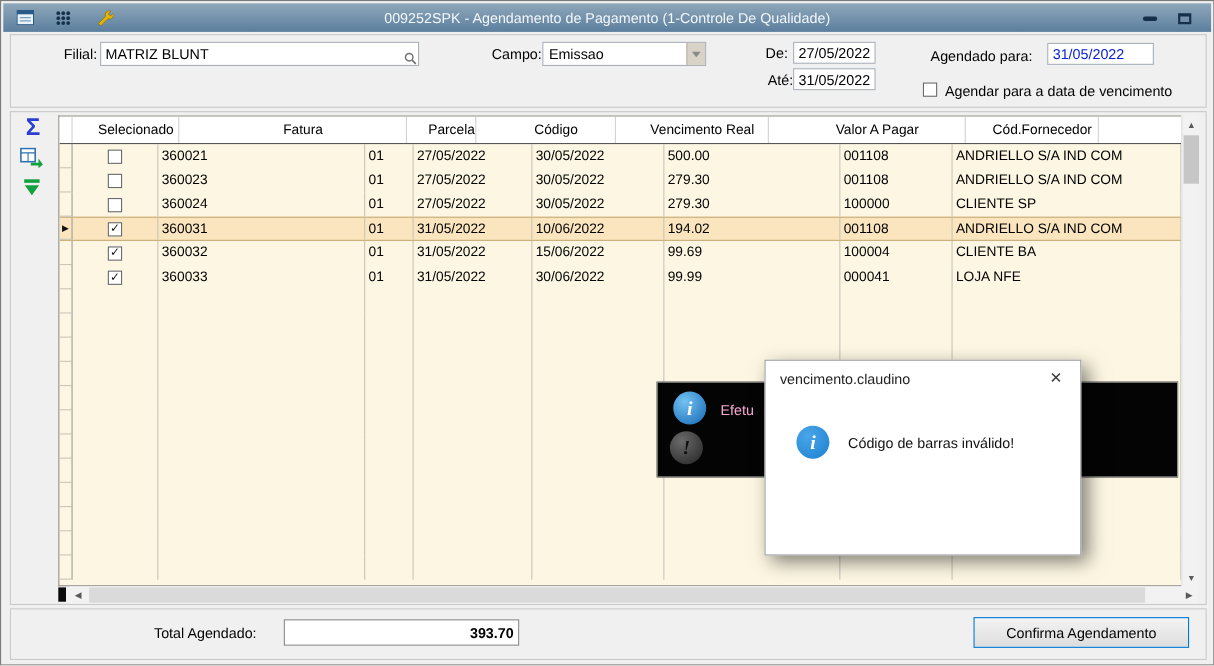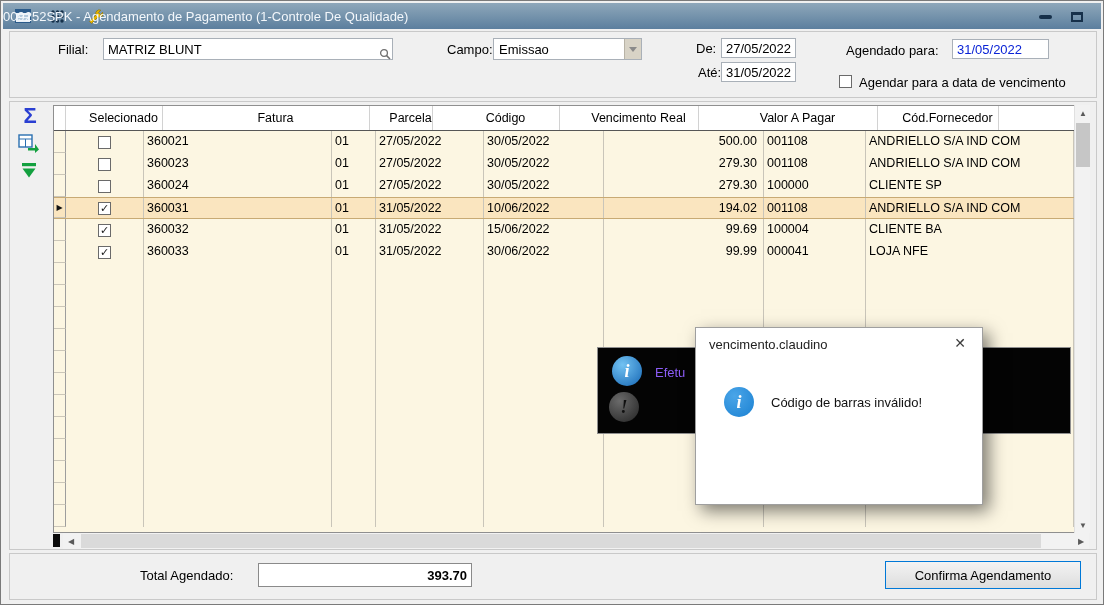--- a/index.html
+++ b/index.html
@@ -2,35 +2,35 @@
 <html style="--titlebar-top: #8ea7ba; --titlebar-bottom: #5c7f9e; --grid-bg: #fcf6e2; --grid-line: #c9c5b9; --highlight-bg: #fae5bf; --highlight-border: #c8aa74; --accent-blue: #0078d7; --info-blue: #1b81d2; --date-blue: #0a23d6; --icon-green: #13a03f; --sigma-blue: #2a3fd2;"><head>
 <meta charset="utf-8">
 <style>
   * { box-sizing: border-box; margin: 0; padding: 0; }
   html,body { width:1104px; height:605px; background:#f0f0f0; font-family:"Liberation Sans",sans-serif; }
   .window { position:relative; width:1104px; height:605px; background:#f0f0f0; border:1px solid #7a7a7a; overflow:hidden; }
 
   
   .titlebar { position:absolute; left:2px; top:2px; right:2px; height:26px;
     background:linear-gradient(to bottom, var(--titlebar-top,#8ea7ba), var(--titlebar-bottom,#5c7f9e)); }
-  .tb-title { position:absolute; left:0; right:0; top:6px; text-align:left; color:#f3f7fb; font-size:13px; }
+  .tb-title { position:absolute; left:0; right:0; top:6px; text-align:center; color:#f3f7fb; font-size:13px; }
   .tb-icon { position:absolute; top:4px; width:20px; height:18px; display:flex; align-items:center; justify-content:center; }
   .tb-icon.i1{ left:10px; } .tb-icon.i2{ left:44px; } .tb-icon.i3{ left:82px; }
   .tb-btn { position:absolute; top:5px; width:24px; height:17px; display:flex; align-items:center; justify-content:center; cursor:default; }
   .tb-btn.min{ right:44px; } .tb-btn.max{ right:12px; }
   .min-glyph { width:13px; height:4px; background:#16304a; border-radius:2px; }
   .max-glyph { width:12px; height:10px; border:2px solid #16304a; border-top-width:3px; background:transparent; }
 
   
   .panel-filters { position:absolute; left:8px; top:30px; width:1088px; height:67px; border:1px solid #c9c9c9; background:#f0f0f0; }
   .flabel { position:absolute; font-size:13px; color:#000; white-space:nowrap; }
   .l-filial{ left:57px; top:41px; } .l-campo{ left:446px; top:41px; } .l-de{ left:695px; top:40px; }
   .l-ate{ left:697px; top:64px; } .l-agendado{ left:845px; top:42px; } .l-venc{ left:858px; top:74px; }
   .field { position:absolute; background:#fff; border:1px solid #a9b0b8; font-size:13px; padding:2px 4px; font-family:"Liberation Sans",sans-serif; color:#000; }
-  .f-filial-wrap { position:absolute; left:90px; top:37px; width:290px; height:22px;margin-left:12px; }
+  .f-filial-wrap { position:absolute; left:90px; top:37px; width:290px; height:22px; }
   .f-filial { width:100%; height:100%; border:1px solid #a9b0b8; padding:2px 18px 2px 4px; font-size:13px; font-family:"Liberation Sans",sans-serif; }
   .mag { position:absolute; right:2px; bottom:2px; width:12px; height:12px; }
   .f-select { left:492px; top:37px; width:149px; height:22px; }
   .f-select .val { display:block; line-height:17px; padding-left:1px; }
   .sel-arrow-btn { position:absolute; right:0; top:0; bottom:0; width:17px; background:#d8d3c6; border-left:1px solid #b8b3a6; display:flex; align-items:center; justify-content:center; }
   .sel-chevron { width:0; height:0; border-left:4px solid transparent; border-right:4px solid transparent; border-top:5px solid #8a8a8a; }
   .f-de { left:720px; top:37px; width:75px; height:20px; }
   .f-ate { left:720px; top:61px; width:75px; height:20px; }
   .f-agendado { left:951px; top:38px; width:97px; height:20px; color:var(--date-blue,#0a23d6); }
   input.field { padding:1px 4px; }
@@ -50,21 +50,21 @@
   .grid-wrap { position:absolute; left:52px; top:104px; width:1021px; height:428px;
     border:1px solid #8f8f8f; border-right:none; background:var(--grid-bg,#fcf6e2); overflow:hidden; }
   .grid-header { display:grid; grid-template-columns:var(--cols); height:25px; background:#fff; border-bottom:1px solid #565656;gap:19px; }
   .hcell { display:flex; align-items:center; justify-content:center; font-size:12.5px; color:#000; border-right:1px solid #d2d2d2; overflow:hidden; white-space:nowrap; }
   .grid-body { height:402px; overflow:hidden; }
   .grid-row { display:grid; grid-template-columns:var(--cols); height:22px; }
   .grid-row.hl { background:var(--highlight-bg,#fae5bf); border-top:1px solid var(--highlight-border,#c8aa74); border-bottom:1px solid var(--highlight-border,#c8aa74); }
   .cell { border-right:1px solid var(--grid-line,#c9c5b9); padding:3px 3px 0; font-size:12.5px; color:#000; white-space:nowrap; overflow:hidden; }
   .cell.c-marker { border-right:1px solid #9d9d9d; border-bottom:1px solid #cbc6b9; padding:0; display:flex; align-items:center; justify-content:center; font-size:8px; color:#111; }
   .cell.c-sel { display:flex; align-items:center; justify-content:center; padding:0; }
-  .cell.c-valor { text-align:right; padding-right:6px; }
+  .cell.c-valor { padding-right:6px; }
 
   
   .vscroll { position:absolute; left:1073px; top:104px; width:16px; height:428px; background:#f2f2f2; border-left:1px solid #e0e0e0; }
   .vs-btn { position:absolute; left:0; width:16px; height:16px; display:flex; align-items:center; justify-content:center; font-size:8px; color:#5a5a5a; }
   .vs-up{ top:0; } .vs-down{ bottom:0; }
   .vs-thumb { position:absolute; left:1px; top:18px; width:14px; height:44px; background:#c6c6c6; }
   .hscroll { position:absolute; left:62px; top:532px; width:1026px; height:16px; background:#f2f2f2; }
   .hs-btn { position:absolute; top:0; width:16px; height:16px; display:flex; align-items:center; justify-content:center; font-size:8px; color:#5a5a5a; }
   .hs-left{ left:0; } .hs-right{ right:0; }
   .hs-thumb { position:absolute; left:18px; top:1px; width:960px; height:14px; background:#dadada; }
@@ -78,21 +78,21 @@
   .btn { background:linear-gradient(#f3f3f3,#dddddd); border:1px solid var(--accent-blue,#0078d7); font-size:13px; color:#000;
     display:flex; align-items:center; justify-content:center; cursor:default; }
   .confirm-btn { position:absolute; right:15px; top:7px; width:196px; height:28px;margin-left:12px; }
 
   
   .black-dialog { position:absolute; left:596px; top:346px; width:474px; height:87px; background:#040404; border:1px solid #8f8f8f; z-index:5; }
   .info-circle { width:30px; height:30px; border-radius:50%; display:flex; align-items:center; justify-content:center;
     color:#fff; font-family:"Liberation Serif",serif; font-style:italic; font-weight:bold; font-size:18px; }
   .bd-info { position:absolute; left:14px; top:8px; background:radial-gradient(circle at 35% 30%, #72c2f2, #1566b4); }
   .bd-dim { position:absolute; left:11px; top:44px; background:radial-gradient(circle at 35% 30%, #6a6a6a, #232323); color:#101010; }
-  .bd-text { position:absolute; left:57px; top:17px; color:#8b5cf6; font-size:13px; }
+  .bd-text { position:absolute; left:57px; top:17px; color:#f9a8d4; font-size:13px; }
 
   
   .msgbox { position:absolute; left:694px; top:326px; width:288px; height:178px; background:#fff; border:1px solid #9f9f9f;
     box-shadow:6px 6px 16px rgba(0,0,0,0.5); z-index:6; }
   .mb-title { position:absolute; left:13px; top:9px; font-size:13px; color:#222; }
   .mb-close { position:absolute; right:8px; top:4px; width:28px; height:22px; display:flex; align-items:center; justify-content:center;
     font-size:14px; color:#3c3c3c; cursor:default; }
   .mb-icon { position:absolute; left:28px; top:59px; background:radial-gradient(circle at 35% 30%, #4aa5e8, var(--info-blue,#1b81d2)); }
   .mb-msg { position:absolute; left:75px; top:67px; font-size:13px; color:#111; }
   .mb-footer { position:absolute; left:0; right:0; bottom:0; height:46px; background:#f0f0f0; border-top:1px solid #e3e3e3; }

